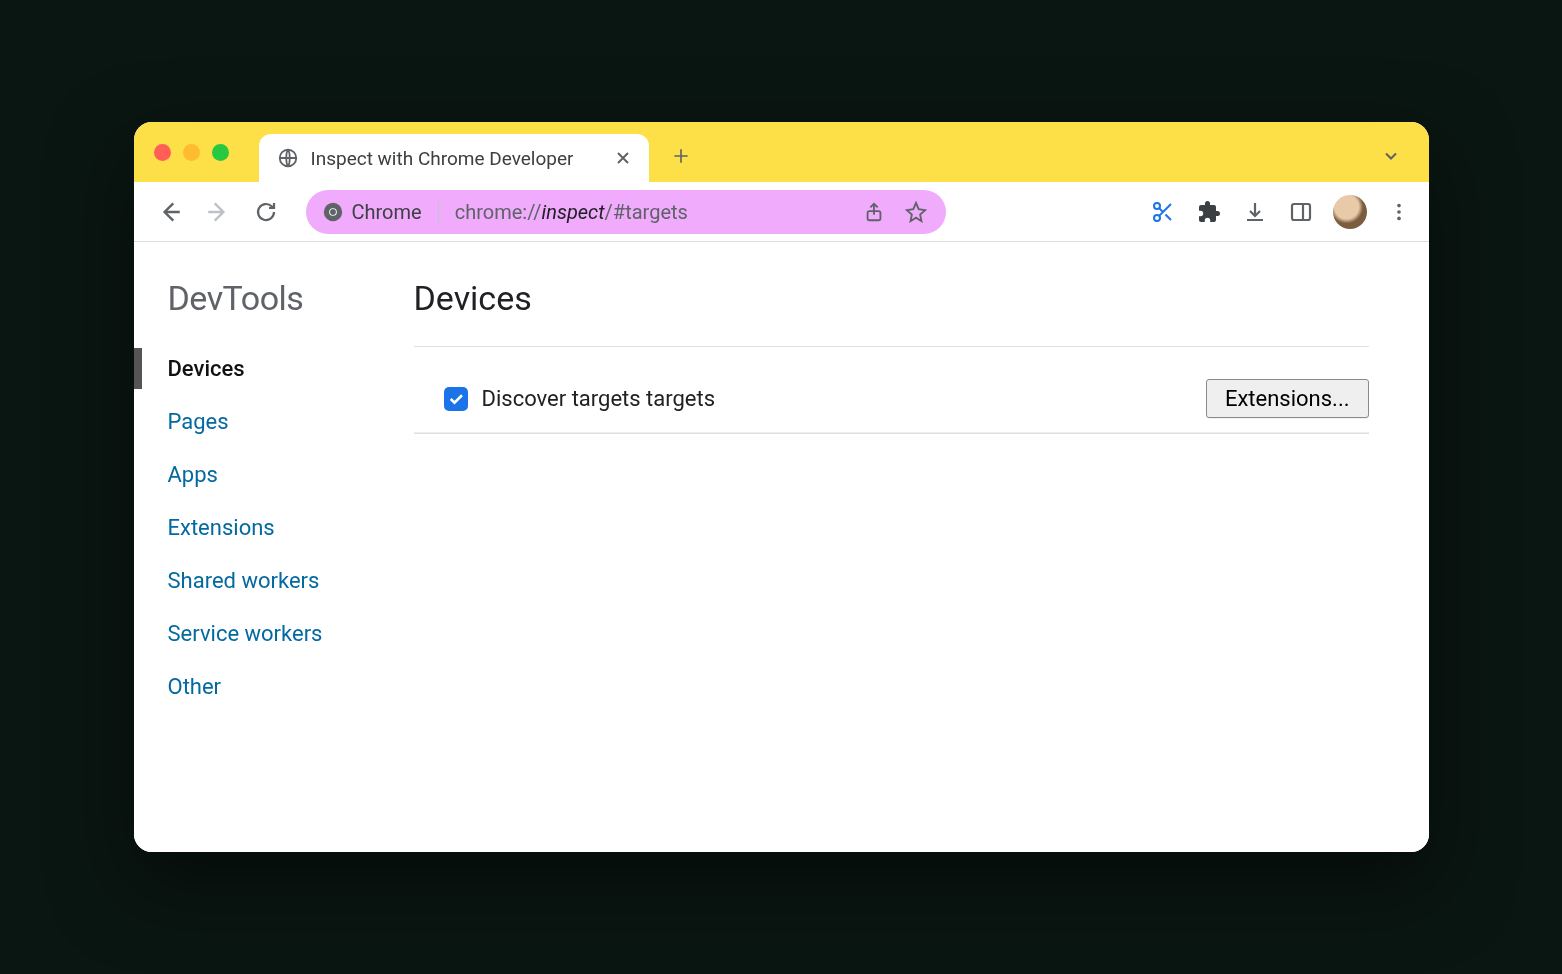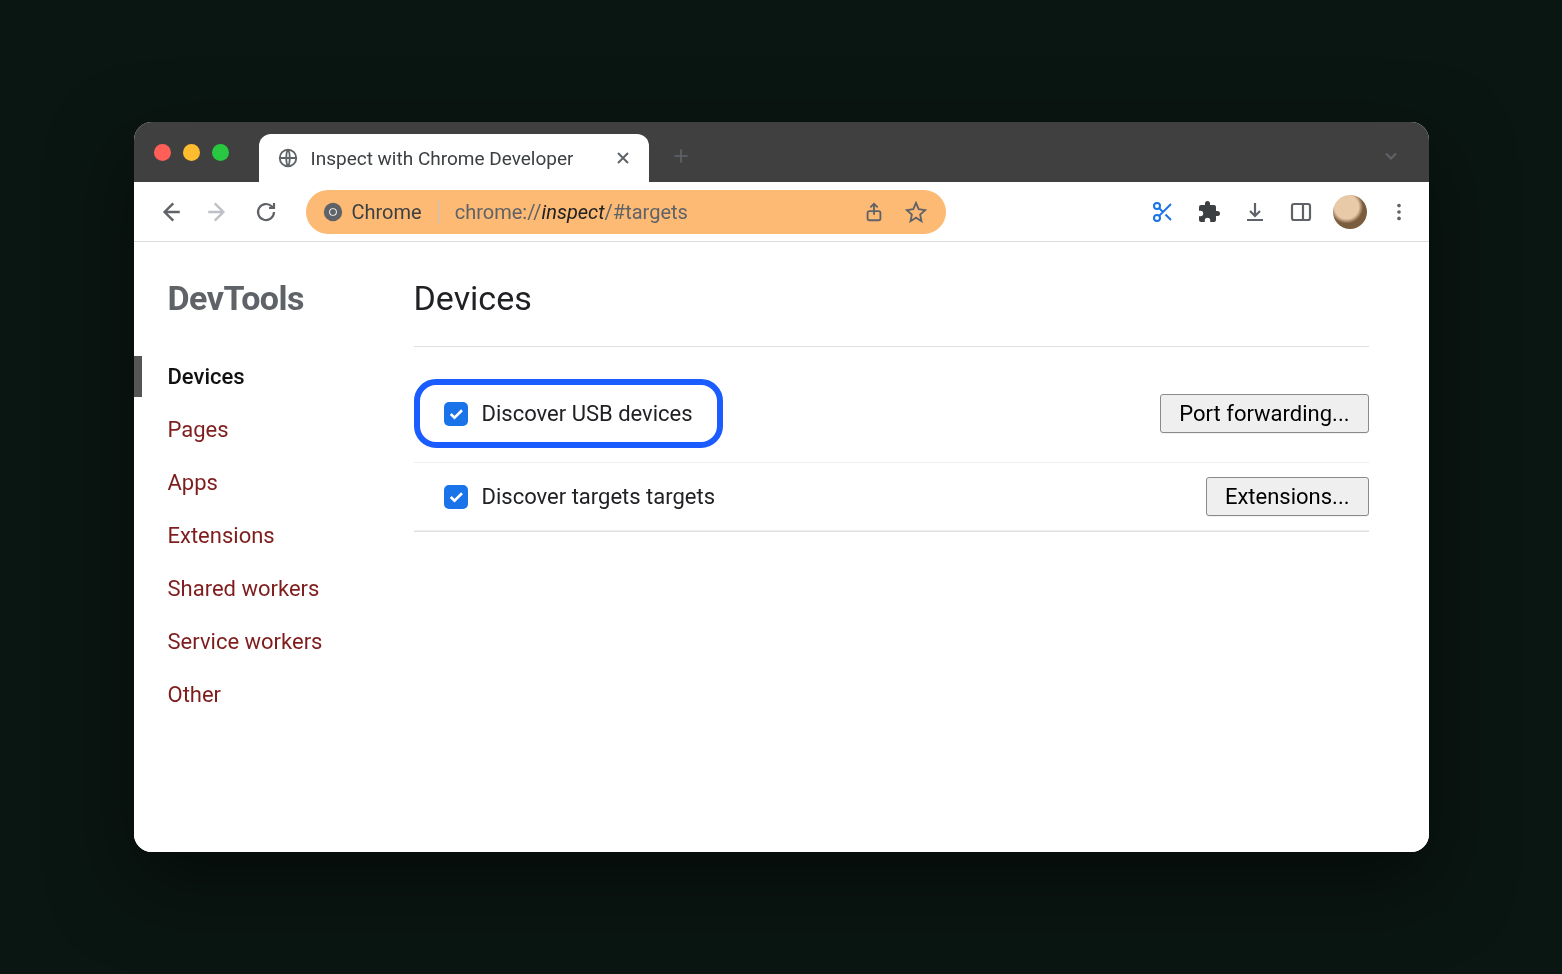--- a/index.html
+++ b/index.html
@@ -17,21 +17,21 @@
     height: 730px;
     background: #fff;
     border-radius: 18px;
     box-shadow: 0 30px 80px rgba(0,0,0,0.5);
     overflow: hidden;
     display: flex;
     flex-direction: column;
   }
   .titlebar {
     height: 60px;
-    background: #404040;
+    background: #fde047;
     display: flex;
     align-items: center;
     padding: 0 20px;
     position: relative;
   }
   .traffic-lights { display: flex; gap: 12px; margin-right: 30px; }
   .dot { width: 17px; height: 17px; border-radius: 50%; }
   .dot.red { background: #ff5f57; }
   .dot.yellow { background: #febc2e; }
   .dot.green { background: #28c840; }
@@ -60,40 +60,40 @@
     align-items: center;
     padding: 0 16px;
     gap: 8px;
   }
   .nav-btn { width: 40px; height: 40px; display:flex; align-items:center; justify-content:center; color:#5f6368; cursor:pointer; border-radius:50%; }
   .nav-btn.disabled { color: #bdc1c6; }
   .omnibox {
     flex: 0 0 auto;
     width: 640px;
     height: 44px;
-    background: #fdba74;
+    background: #f0abfc;
     border-radius: 22px;
     display: flex;
     align-items: center;
     padding: 0 16px;
     gap: 10px;
     margin-left: 12px;
   }
   .omnibox .chip { display:flex; align-items:center; gap:8px; font-size:20px; color:#3c4043; }
   .omnibox .sep { width:1px; height:24px; background:#c0c3c7; margin: 0 6px; }
   .omnibox .url { font-size:20px; color:#5f6368; flex:1; }
   .omnibox .url .dark { color:#202124;font-style:italic; }
   .omnibox-actions { margin-left:auto; display:flex; gap:14px; align-items:center; }
   .toolbar-right { display:flex; align-items:center; gap:18px; margin-left:auto; }
   .icon-btn { width:28px; height:28px; display:flex; align-items:center; justify-content:center; color:#5f6368; cursor:pointer; }
   .avatar { width:34px; height:34px; border-radius:50%; background: radial-gradient(circle at 40% 35%, #e8c9a8 0 40%, #7a5c3e 55% 100%); }
   .content { flex:1; display:flex; background:#fff; }
   .sidebar { width: 260px; padding: 36px 0 0 34px; }
-  .sidebar h1 { font-size: 34px; font-weight: 700; color:#5f6368; margin-bottom: 32px; letter-spacing: -0.5px;}
-  .nav-item { font-size: 22px; color:#7f1d1d; padding: 14px 0; cursor:pointer; }
+  .sidebar h1 { font-size: 34px; font-weight: 400; color:#5f6368; margin-bottom: 24px; letter-spacing: -0.5px;}
+  .nav-item { font-size: 22px; color:#0369a1; padding: 14px 0; cursor:pointer; }
   .nav-item.active { color:#111; font-weight:500; position:relative; }
   .nav-item.active::before { content:""; position:absolute; left:-34px; top:6px; bottom:6px; width:8px; background:#555; }
   .main { flex:1; padding: 36px 60px 0 20px; }
   .main h1 { font-size: 34px; font-weight:400; color:#202124; margin-bottom: 28px; }
   .section-divider { border:none; border-top:1px solid #e0e0e0; margin-bottom: 18px;}
   .row { display:flex; align-items:center; padding: 14px 0; border-bottom: 1px solid #eee; gap: 20px;}
   .row:last-of-type { border-bottom: 1px solid #eee; }
   .checkbox-wrap { display:flex; align-items:center; gap:14px; font-size:22px; color:#202124; }
   .highlight { border:6px solid #1a5cff; border-radius:22px; padding: 16px 24px; display:inline-flex; }
   .cb { width:24px; height:24px; border-radius:5px; background:#1a73e8; display:flex; align-items:center; justify-content:center; flex-shrink:0; }
@@ -225,33 +225,20 @@
           <div class="nav-item">Extensions</div>
           <div class="nav-item">Shared workers</div>
           <div class="nav-item">Service workers</div>
           <div class="nav-item">Other</div>
         </div>
     </aside>
     <main class="main">
       <h1>Devices</h1>
       <hr class="section-divider">
       <div class="row">
-        <span class="highlight">
-          <label class="checkbox-wrap">
-            <span class="cb">
-              <svg viewBox="0 0 24 24" width="18" height="18" stroke="#fff" stroke-width="3.5" fill="none">
-                  <path d="M5 12l5 5L20 7"></path>
-                </svg>
-            </span>
-            <span>Discover USB devices</span>
-          </label>
-        </span>
-        <button class="btn">Port forwarding...</button>
-      </div>
-      <div class="row">
         <label class="checkbox-wrap" style="padding-left:30px">
           <span class="cb">
             <svg viewBox="0 0 24 24" width="18" height="18" stroke="#fff" stroke-width="3.5" fill="none">
                 <path d="M5 12l5 5L20 7"></path>
               </svg>
           </span>
           <span>Discover targets targets</span>
         </label>
         <button class="btn">Extensions...</button>
       </div>

